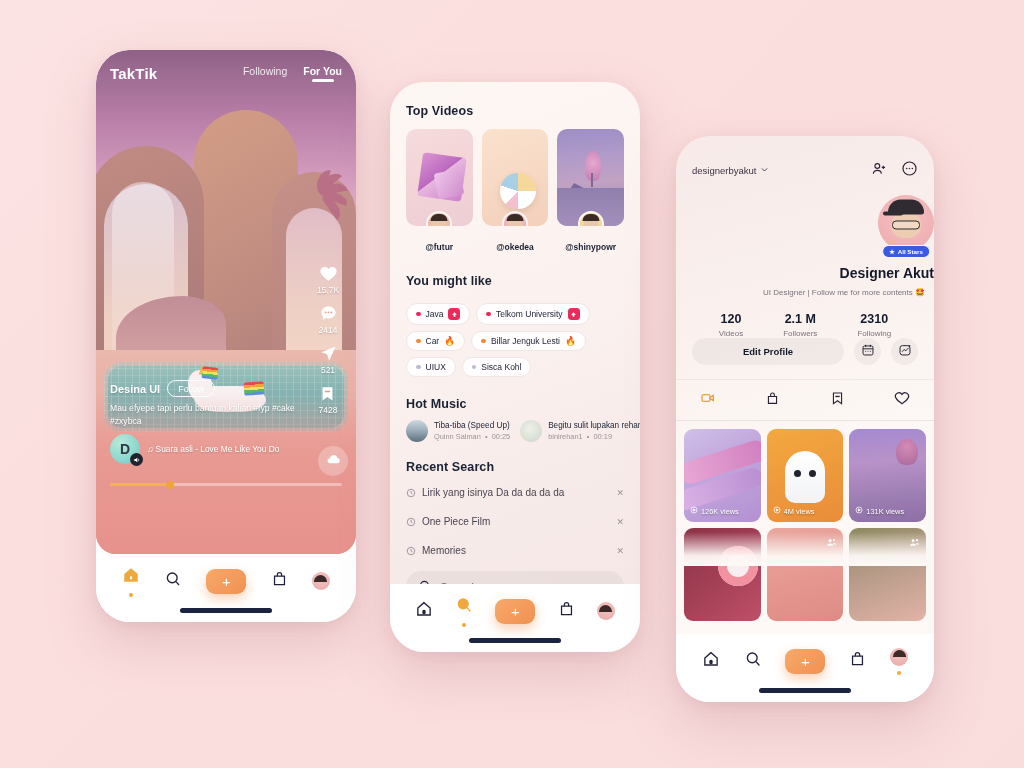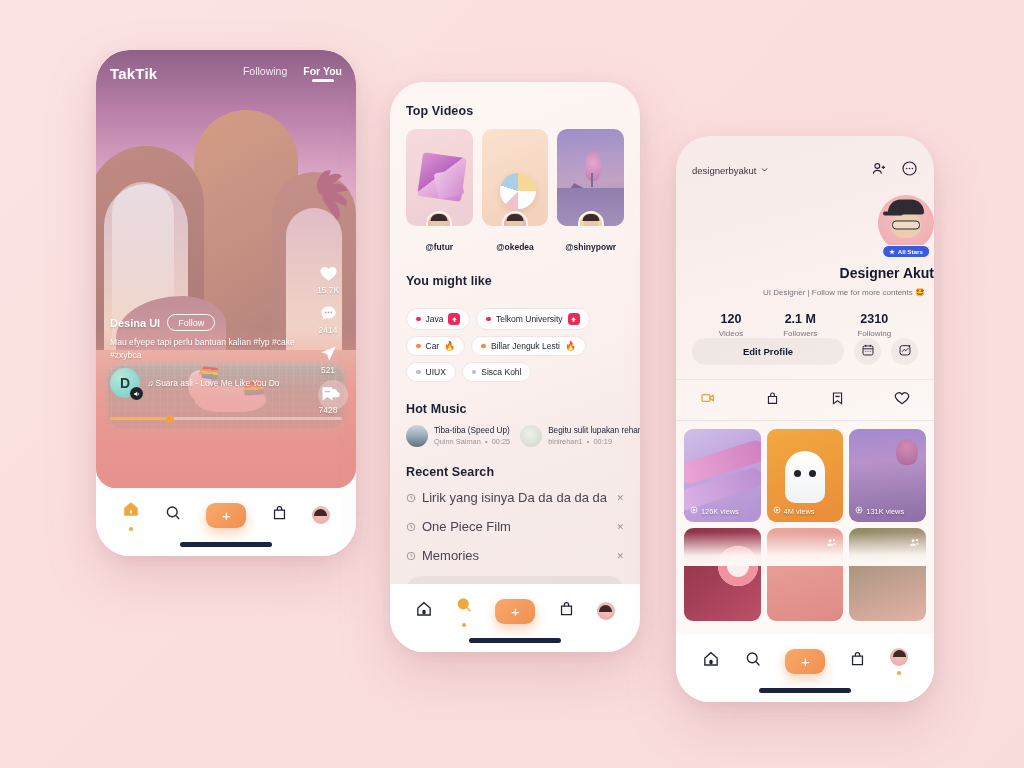--- a/index.html
+++ b/index.html
@@ -22,21 +22,21 @@
     box-shadow: 0 22px 50px rgba(180,120,130,0.26), 0 4px 14px rgba(180,120,130,0.14);
   }
   .home-bar {
     position: absolute; bottom: 9px; left: 50%;
     transform: translateX(-50%);
     width: 92px; height: 5px; border-radius: 3px;
     background: #1c2340;
   }
 
   
-  #phone1 { left: 96px; top: 50px; width: 260px; height: 506px;
+  #phone1 { left: 96px; top: 50px; width: 260px; height: 572px;
             background: #ffffff; }
   .p1-video {
     position: absolute; inset: 0 0 68px 0;
     overflow: hidden; border-radius: 34px 34px 20px 20px;
     background: linear-gradient(180deg,#8d5f86 0%, #b581a6 16%, #dfa6c3 34%, #eebcc6 52%, #e8a79f 75%, #e89a92 100%);
   }
   
   .sky { position:absolute; left:0; right:0; top:0; height:46%;
          background: linear-gradient(180deg,#8f6188 0%, #b97fa8 30%, #dba5c4 62%, #efc3cd 100%); }
   .arch {
@@ -177,39 +177,39 @@
            width:26px; height:26px; border-radius:50%; border:2px solid #fdf7f4; overflow:hidden; }
   .av1 { background: radial-gradient(circle at 50% 40%, #f0c9b8, #e8b2a3); }
   .av2 { background: radial-gradient(circle at 50% 40%, #f1c2c9, #e9a5ae); }
   .av3 { background: radial-gradient(circle at 50% 40%, #f6e2ac, #f0d387); }
   .face { position:absolute; left:50%; top:52%; transform:translate(-50%,-50%);
           width:15px; height:12px; background:#e9c7ad; border-radius:50% 50% 45% 45%; }
   .face::before { content:""; position:absolute; left:-1px; top:-4px; width:17px; height:7px;
           background:#3a2b26; border-radius:8px 8px 0 0; }
   .tv-name { text-align:center; font-size:8.5px; color:#1b2133; margin-top:16px; }
 
-  .tags { display:flex; flex-wrap:wrap; gap:6px; margin-top:20px; }
+  .tags { display:flex; flex-wrap:wrap; gap:6px; margin-top:15px; }
   .tag { display:inline-flex; align-items:center; gap:5px;
          background:#fffdfd; border:1px solid #f0e6e6; border-radius:13px;
          padding:4px 9px; font-size:8.5px; color:#1b2133; }
   .tag .dot { width:4.5px; height:4.5px; border-radius:50%; }
   .tag .badge { width:12px; height:12px; border-radius:3.5px; background:#ec2a5a;
                 display:flex; align-items:center; justify-content:center; }
   .tag .emoji { font-size:9px; }
 
   .music-list { display:flex; gap:10px; margin-top:9px; }
   .mi { display:flex; align-items:center; gap:6px; }
   .mi-av { width:22px; height:22px; border-radius:50%; flex:none; }
   .mi-av1 { background: linear-gradient(180deg,#cdd7df 0%, #9fb0bd 45%, #5e6f7d 100%); }
   .mi-av2 { background: radial-gradient(circle at 45% 40%, #eef1ea, #d7ded1 70%, #b9c3b2); }
   .mi-t { font-size:8.2px; color:#1b2133; white-space:nowrap; }
   .mi-s { font-size:7.4px; color:#9d9298; margin-top:2px; white-space:nowrap; }
 
   .rs-item { display:flex; align-items:center; gap:6px; padding:5.5px 0; }
-  .rs-text { font-size:13px; color:#4a4450; flex:1; }
+  .rs-text { font-size:10px; color:#4a4450; flex:1; }
   .rs-x { font-size:9px; color:#9d9298; }
   .searchbox { display:flex; align-items:center; gap:8px; margin-top:6px;
       background: rgba(0,0,0,.045); border-radius:15px; padding:8px 12px; }
   .searchbox input { border:0; background:transparent; outline:none;
       font-family:"Liberation Sans",sans-serif; font-size:12px; color:#6d6670; width:100%; }
 
   
   #phone3 { left: 676px; top: 136px; width: 258px; height: 566px;
             background: linear-gradient(165deg,#f7eae9 0%, #f9efec 25%, #fdf8f5 55%, #fdf9f6 100%); }
   .p3-body { position:absolute; inset:0 0 68px 0; overflow:hidden; }

